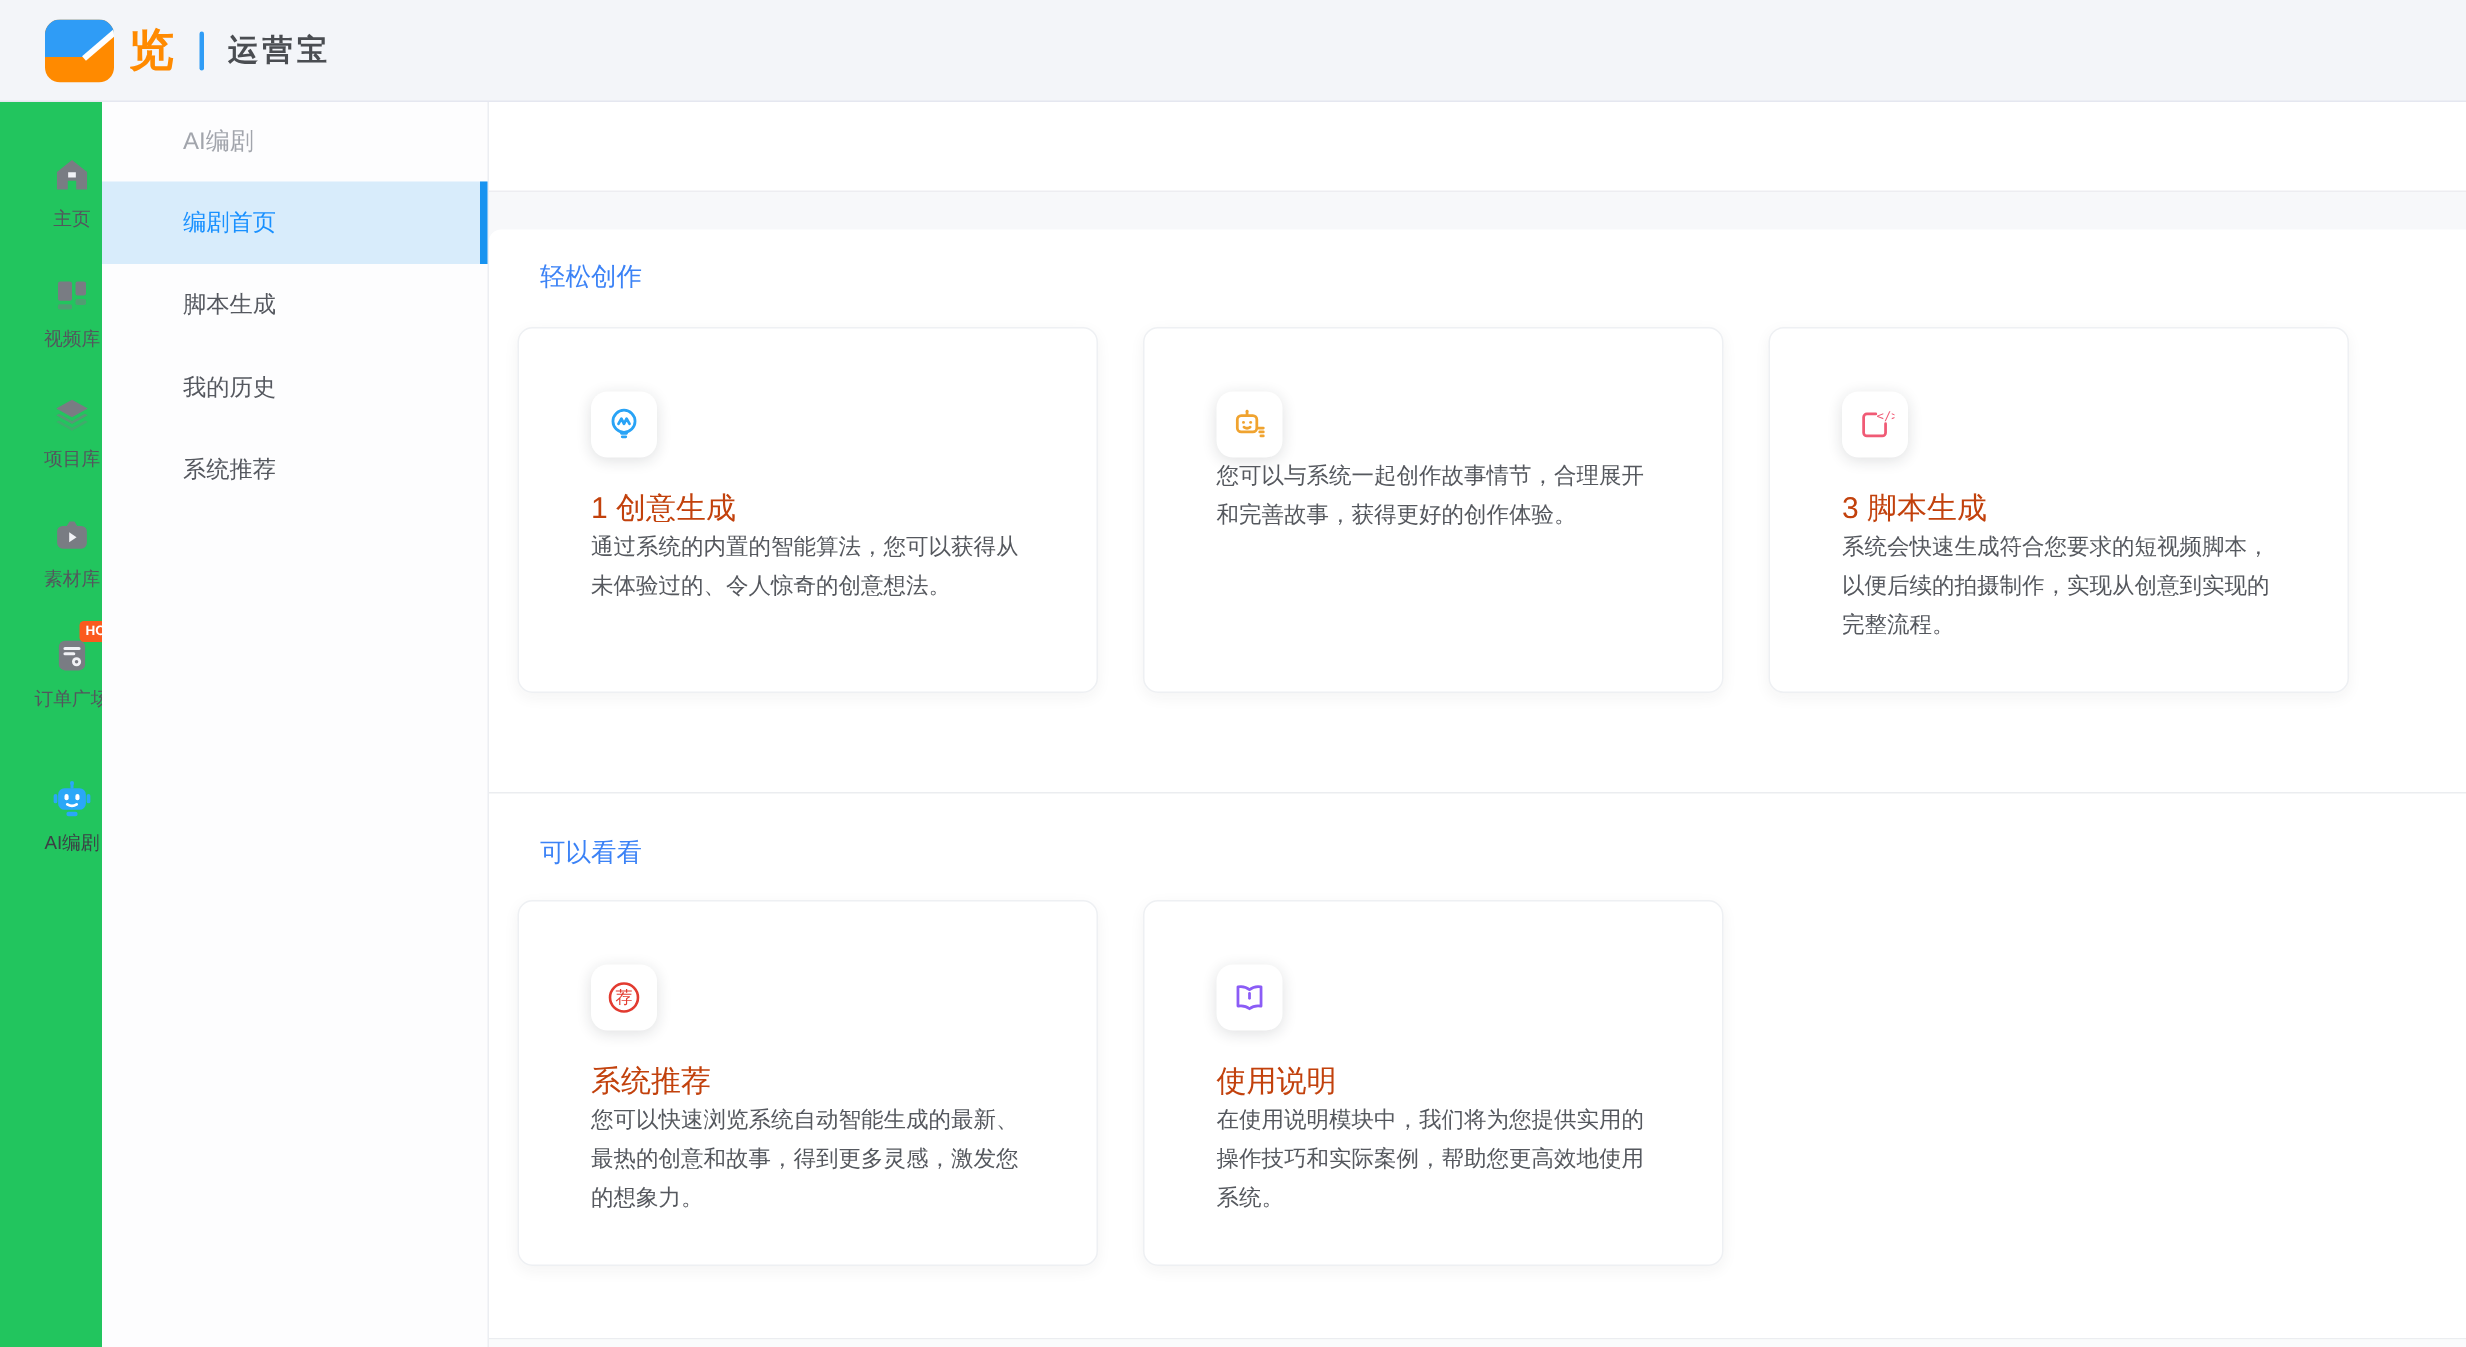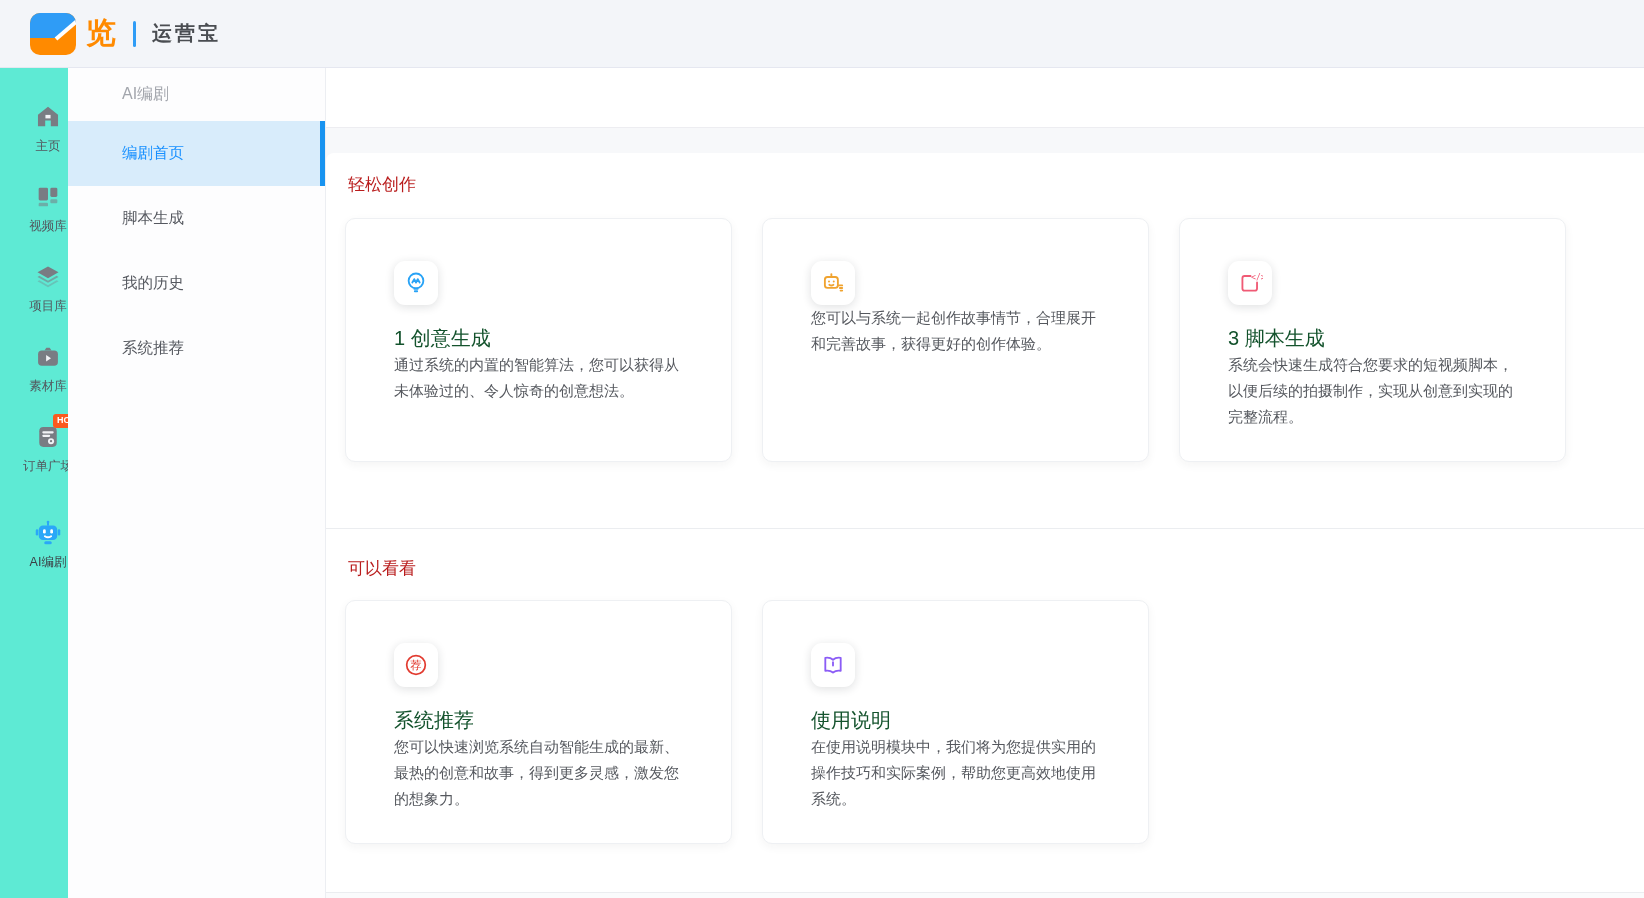--- a/index.html
+++ b/index.html
@@ -8,54 +8,54 @@
 
   
   .app-header { height:68px; background:#f3f5f9; border-bottom:1px solid #e5e7f0;
     display:flex; align-items:center; padding-left:30px; }
   .logo-wrap { display:flex; align-items:center; gap:10px; }
   .logo-char { color:#ff8a00; font-size:30px; font-weight:bold; letter-spacing:1px; }
   .logo-divider { width:3px; height:26px; background:#2f9cf6; border-radius:2px; margin:0 6px; }
   .app-name { color:#4a4d52; font-size:20px; font-weight:bold; letter-spacing:3px; }
 
   
-  .rail { position:absolute; left:0; top:68px; bottom:0; width:68px; background:#5eead4;
+  .rail { position:absolute; left:0; top:68px; bottom:0; width:68px; background:#22c55e;
     display:flex; flex-direction:column; align-items:center; padding-top:34px; gap:27px;padding-left:28px; }
   .rail-item { display:flex; flex-direction:column; align-items:center; gap:6px; cursor:pointer; }
   .rail-icon { position:relative; width:32px; height:30px; display:flex; align-items:center; justify-content:center; color:#797c83; }
   .rail-label { font-size:12.5px; color:#53565d; white-space:nowrap; }
   .hot-badge { position:absolute; top:-8px; right:-16px; background:#fb5a1e; color:#fff;
     font-size:9px; font-weight:bold; padding:1px 4px; border-radius:3px; line-height:1.3; }
 
   
   .sidebar { position:absolute; left:68px; top:68px; bottom:0; width:258px;
     background:#fdfdfe; border-right:1px solid #eceef2; }
   .sidebar-title { height:53px; display:flex; align-items:center; padding-left:54px;
     color:#a2a5ac; font-size:16px; }
-  .side-item { position:relative; height:65px; display:flex; align-items:center; padding-left:54px;
+  .side-item { position:relative; height:55px; display:flex; align-items:center; padding-left:54px;
     color:#55585f; font-size:15.5px; cursor:pointer; }
   .side-item.active { background:#d8ecfb; color:#1890ff; }
   .side-item.active::after { content:""; position:absolute; right:0; top:0; bottom:0; width:5px; background:#1893f0; }
 
   
   .main { position:absolute; left:326px; top:68px; right:0; bottom:0; background:#f7f8fa; }
   .topbar { height:60px; background:#fff; border-bottom:1px solid #ededf1; }
   .gap-strip { height:25px; }
   .panel { background:#fff; border-top-left-radius:8px; min-height:745px; }
   .section { border-bottom:1px solid #ebedf0; }
   .section-1 { height:376px; padding:20px 20px 0 19px; }
   .section-2 { height:364px; padding:28px 32px 0 19px; }
-  .section-title { font-size:17px; color:#b91c1c; margin-left:3px; font-weight:400; }
+  .section-title { font-size:17px; color:#3b82f6; margin-left:15px; font-weight:400; }
   .cards { display:flex; gap:30px; margin-top:22px; }
   .section-2 .cards { margin-top:20px; }
   .card { width:387px; height:244px; background:#fff; border:1px solid #eef0f3; border-radius:10px;
     box-shadow:0 3px 10px rgba(31,35,41,.05); padding:42px 30px 0 48px; cursor:pointer; }
   .icon-tile { width:44px; height:44px; background:#fff; border-radius:11px;
     box-shadow:0 2px 10px rgba(31,35,41,.14); display:flex; align-items:center; justify-content:center; }
-  .card-title { margin-top:20px; font-size:20px; color:#14532d; font-weight:400; }
+  .card-title { margin-top:20px; font-size:20px; color:#c2410c; font-weight:400; }
   .card-desc { margin-top:0; width:296px; font-size:15px; line-height:1.72; color:#55585e; }
   .bottom-strip { height:5px; background:#fafbfc; }
 
   svg { display:block; }
 </style>
 </head>
 <body>
 
 <div class="app-header">
   <div class="logo-wrap">

